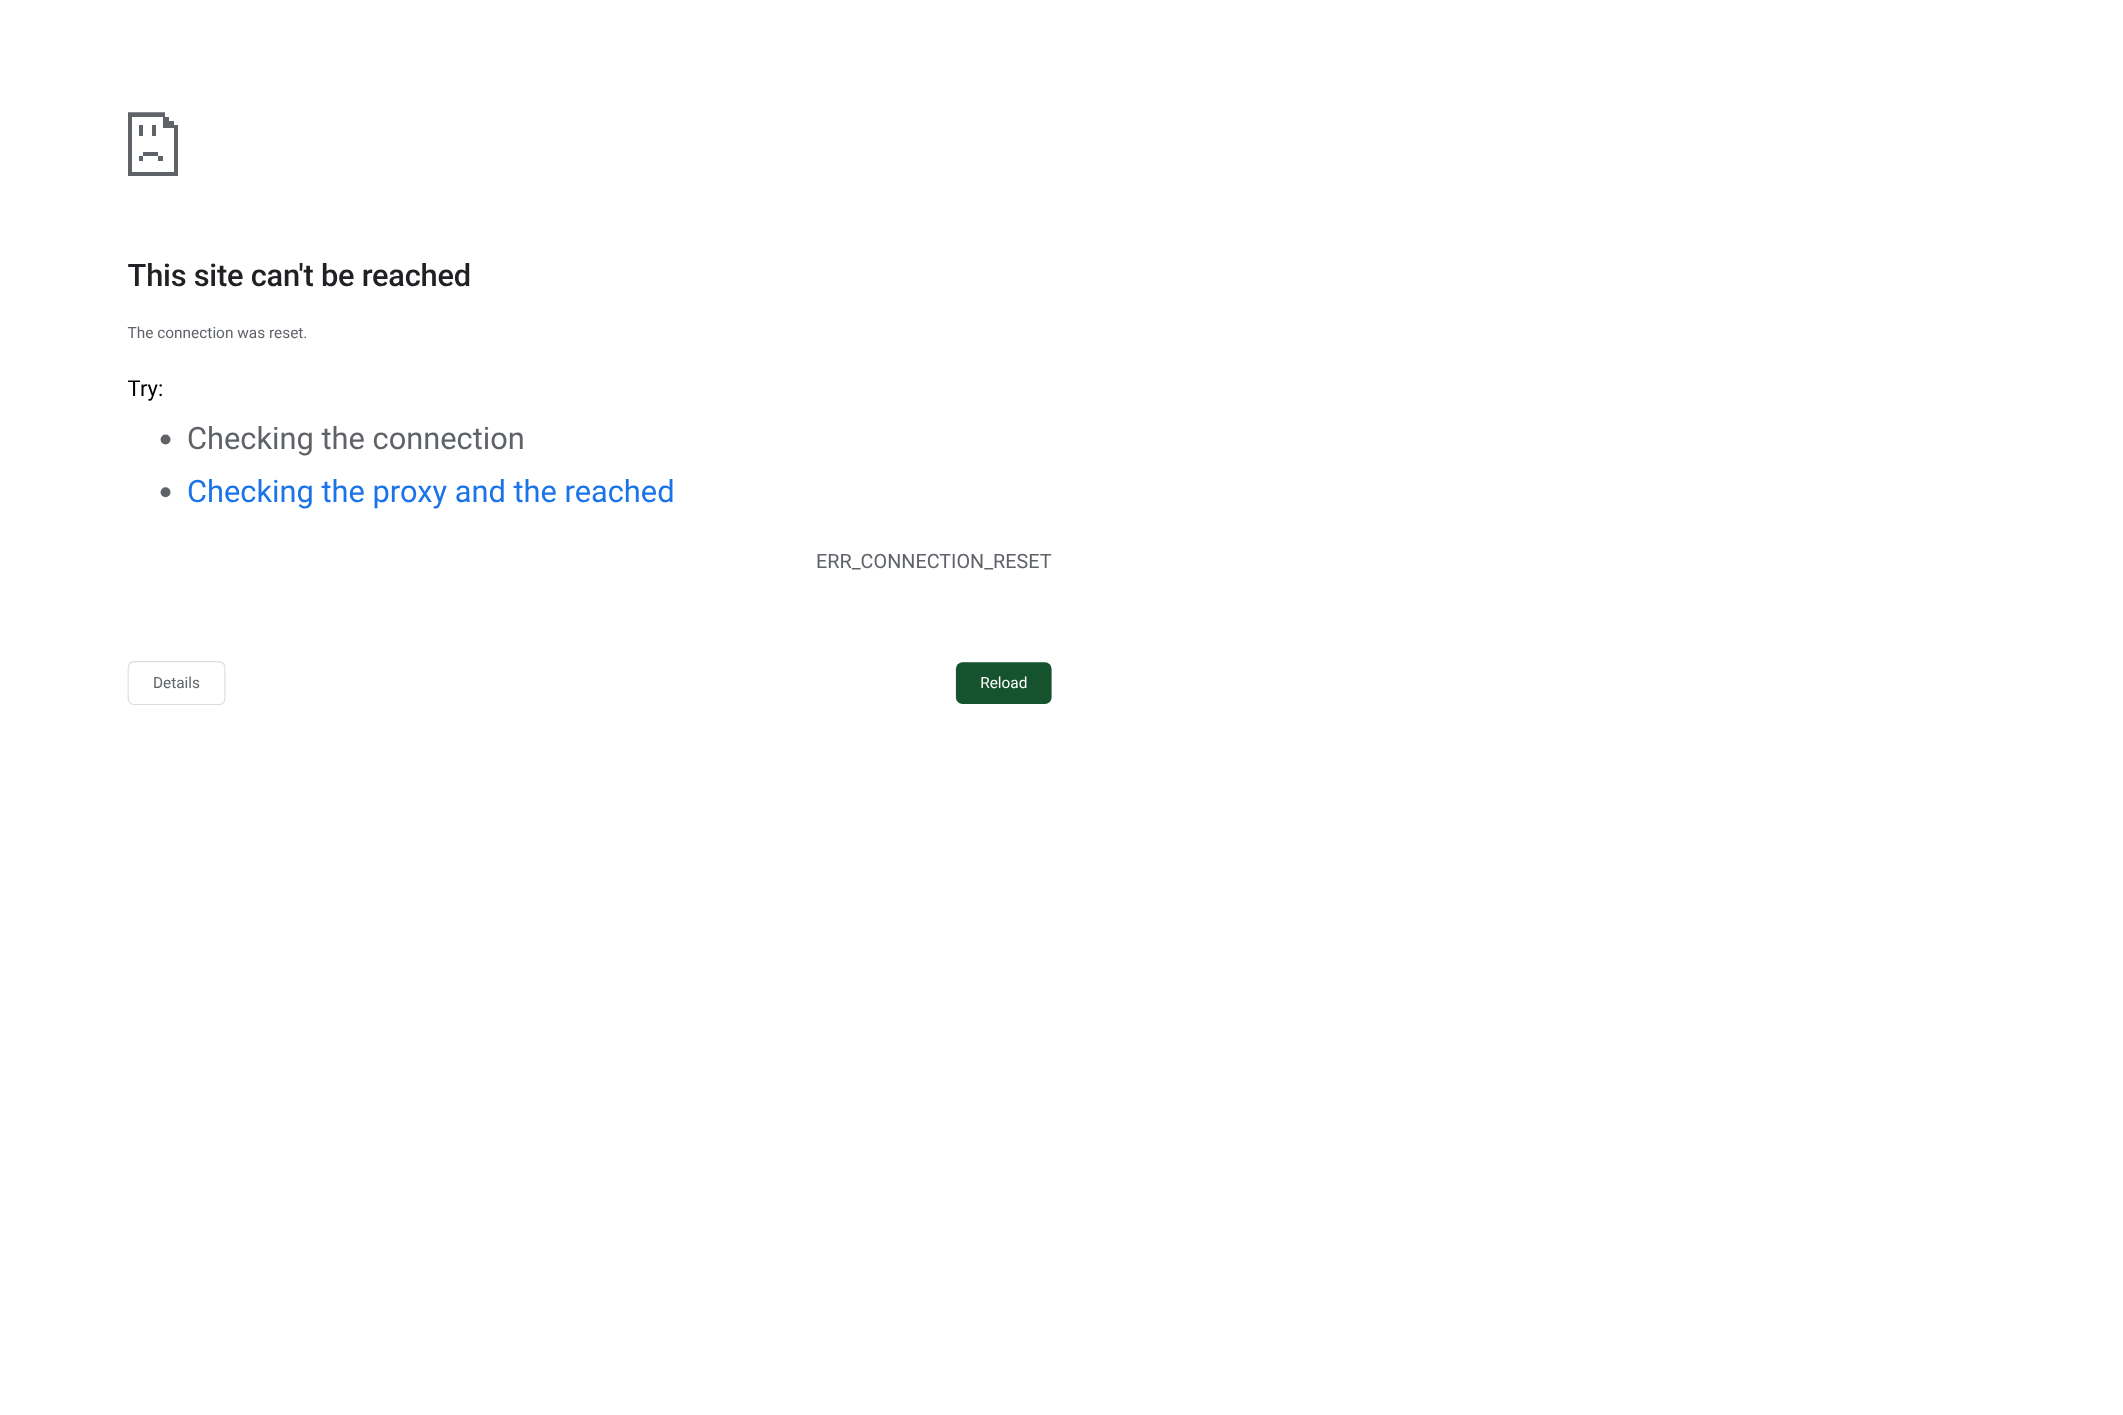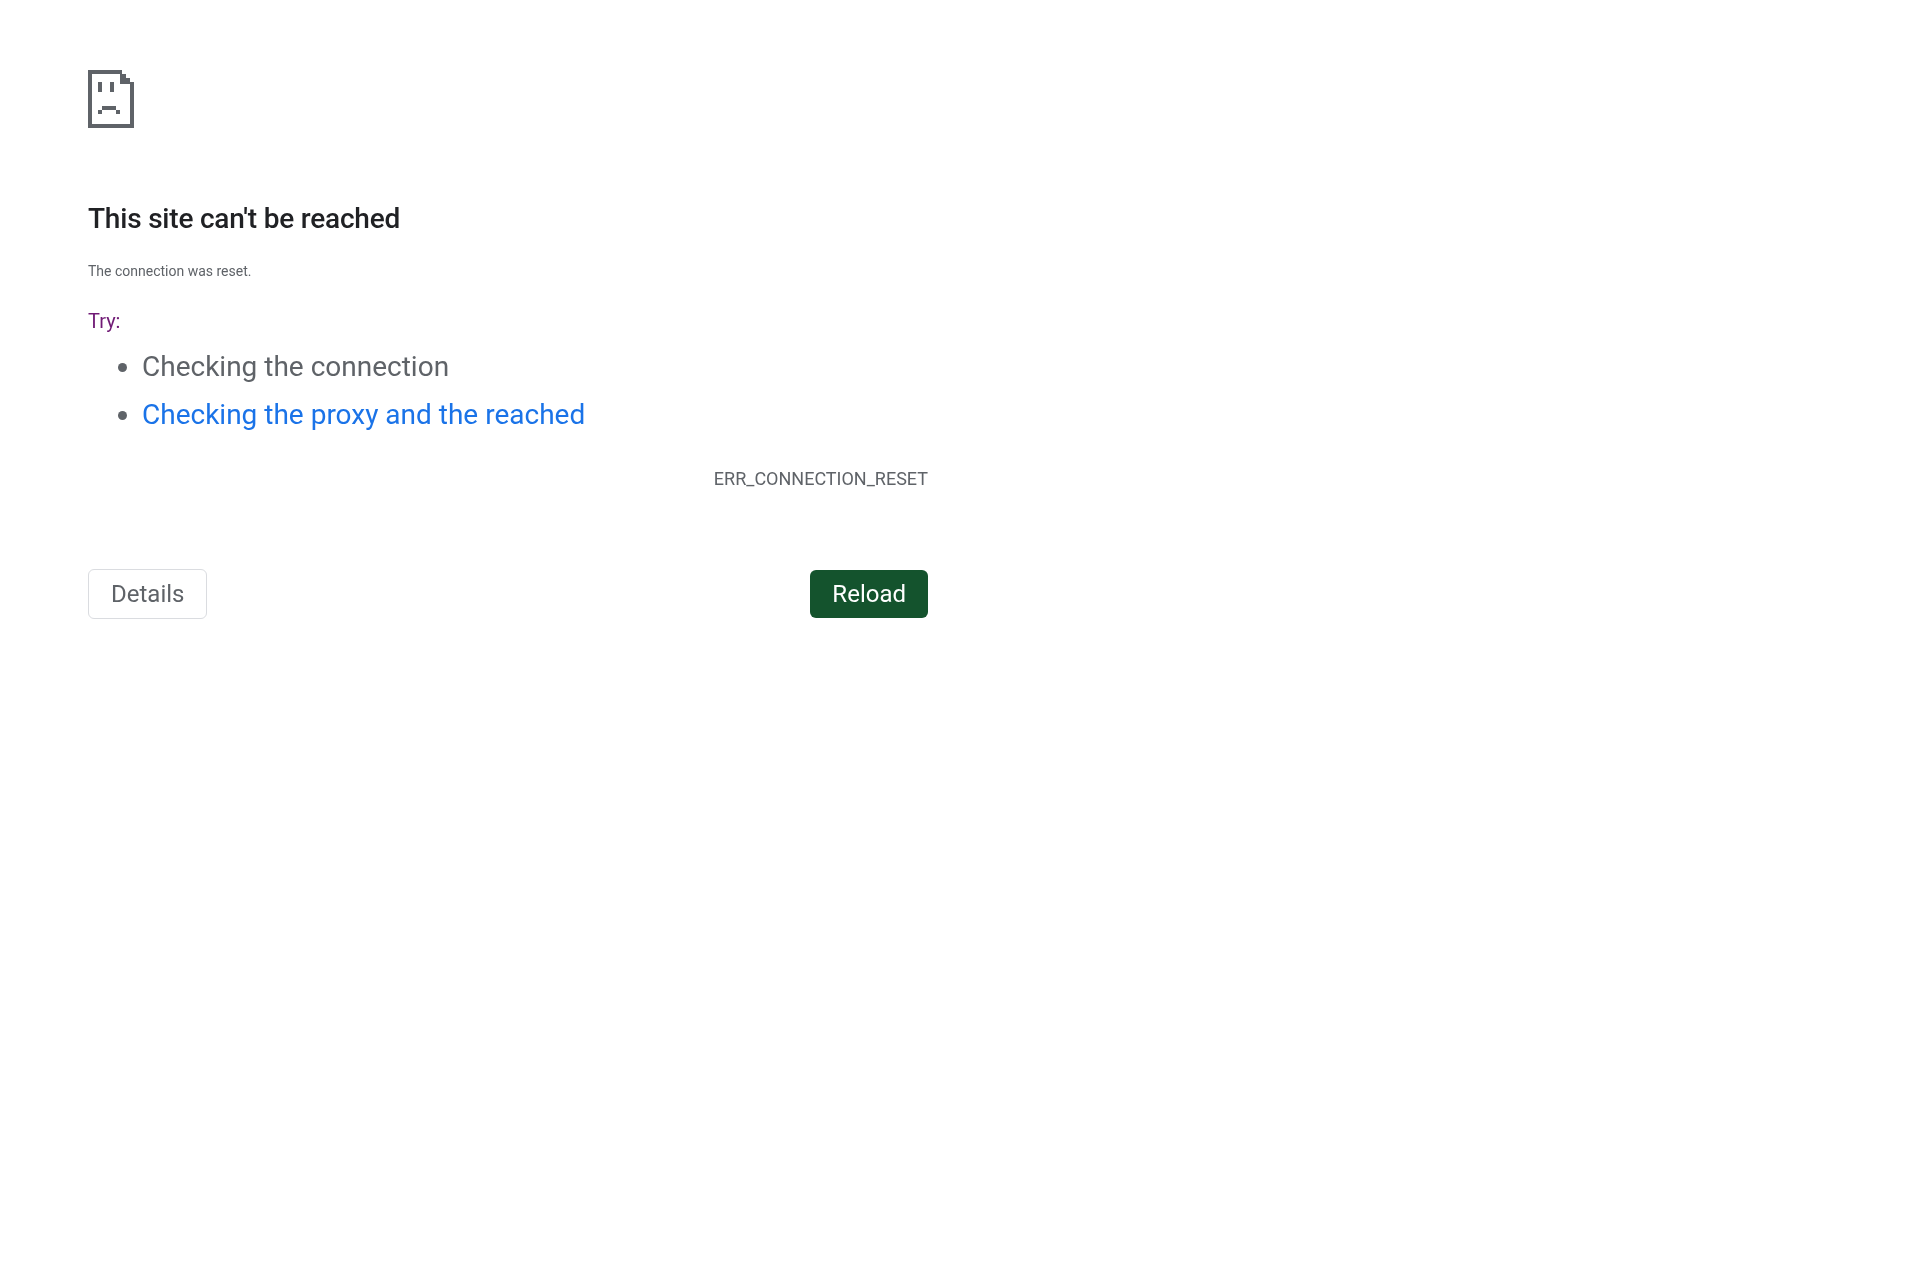--- a/index.html
+++ b/index.html
@@ -9,22 +9,22 @@
     }
     body {
       font-family: -apple-system, BlinkMacSystemFont, 'Segoe UI', Roboto, sans-serif;
       background: #fff;
       color: #202124;
       width: 1930px;
       height: 1286px;
     }
     .container {
       max-width: 840px;
-      margin-left: 88px;
-      padding-top: 70px;
+      margin-left: 116px;
+      padding-top: 102px;
     }
     .icon-wrap {
       margin-bottom: 70px;
     }
     .sad-page-icon {
       width: 48px;
       height: 58px;
       position: relative;
     }
     h1.title {
@@ -34,21 +34,21 @@
       margin-bottom: 28px;
       letter-spacing: -0.2px;
     }
     .summary {
       font-size: 14px;
       color: #5f6368;
       margin-bottom: 30px;
     }
     .try-label {
       font-size: 20px;
-      color: #701a75;
+      color: #000000;
       margin-bottom: 10px;
     }
     ul.suggestions {
       margin-left: 54px;
       margin-bottom: 30px;
       list-style: disc;
       color: #5f6368;
     }
     ul.suggestions li {
       font-size: 28px;
@@ -65,21 +65,21 @@
       color: #5f6368;
       margin-bottom: 80px;
       text-align: right;
     }
     .button-row {
       display: flex;
       justify-content: space-between;
       align-items: center;
     }
     .btn {
-      font-size: 24px;
+      font-size: 14px;
       padding: 12px 22px;
       border-radius: 6px;
       cursor: pointer;
       font-family: inherit;
       line-height: 1;
     }
     .btn-secondary {
       background: #fff;
       color: #5f6368;
       border: 1px solid #dadce0;

